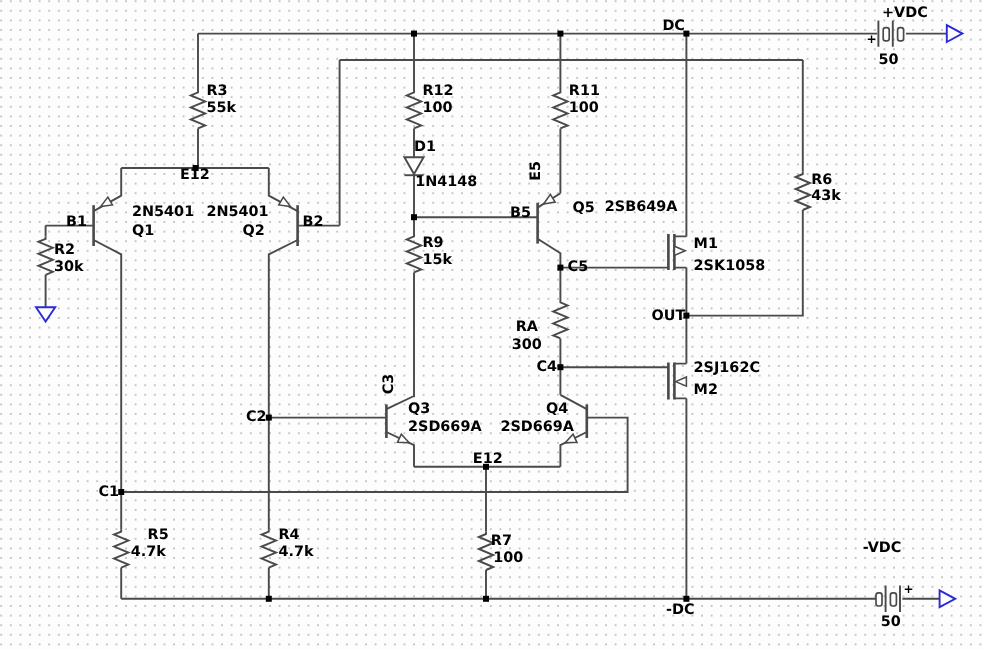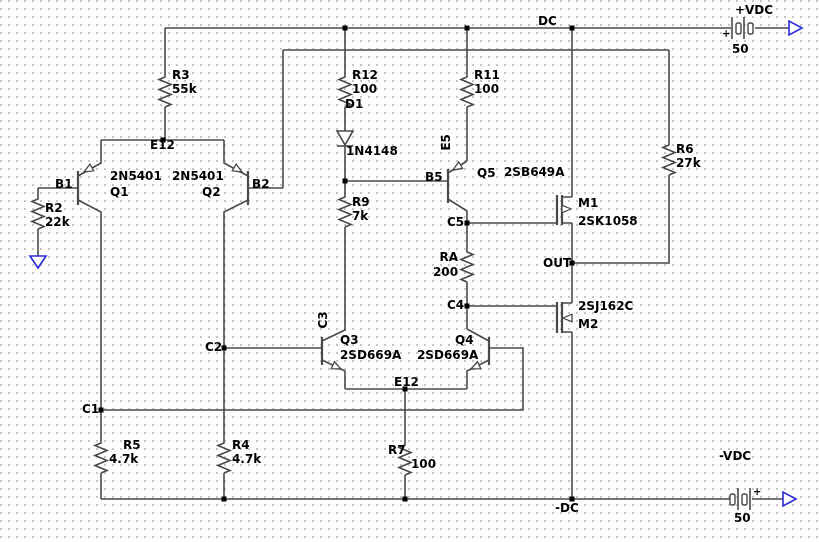--- a/index.html
+++ b/index.html
@@ -17,21 +17,21 @@
   .wire{stroke:#4a4a4a;stroke-width:1.6;fill:none;}
   .bar{stroke:#4a4a4a;stroke-width:2.2;fill:none;}
   .dot{fill:#000;stroke:none;}
   .lbl{
     position:absolute;
     font-weight:700;font-size:12px;line-height:1.05;
     color:#000;white-space:nowrap;letter-spacing:0px;
   }
   .sm{font-size:10px;}
   .rot{transform:rotate(-90deg);transform-origin:left bottom;}
-  .r{text-align:right;}
+  .r{text-align:center;margin-top:15px;}
 </style>
 </head>
 <body>
 
 <div class="canvas">
 
   <svg class="schem" width="819" height="542" viewBox="0 0 819 542">
     <defs>
       <path id="res" d="M0 0 L0 2 L-6 4.5 L6 9.5 L-6 14.5 L6 19.5 L-6 24.5 L6 29.5 L0 32"></path>
       <polygon id="arr" points="0,0 -9,3.8 -9,-3.8"></polygon>
@@ -185,35 +185,35 @@
     </g>
   </svg>
 
   <span class="lbl" style="left:172px;top:69px">R3</span>
   <span class="lbl" style="left:172px;top:83px">55k</span>
   <span class="lbl" style="left:352px;top:69px">R12</span>
   <span class="lbl" style="left:352px;top:83px">100</span>
   <span class="lbl" style="left:474px;top:69px">R11</span>
   <span class="lbl" style="left:474px;top:83px">100</span>
   <span class="lbl" style="left:45px;top:202px">R2</span>
-  <span class="lbl" style="left:45px;top:216px">22k</span>
+  <span class="lbl" style="left:45px;top:216px">30k</span>
   <span class="lbl" style="left:352px;top:196px">R9</span>
-  <span class="lbl" style="left:352px;top:210px">7k</span>
+  <span class="lbl" style="left:352px;top:210px">15k</span>
   <span class="lbl" style="left:676px;top:143px">R6</span>
-  <span class="lbl" style="left:676px;top:157px">27k</span>
+  <span class="lbl" style="left:676px;top:157px">43k</span>
   <span class="lbl r" style="left:420px;top:251px;width:38px">RA</span>
-  <span class="lbl r" style="left:420px;top:266px;width:38px">200</span>
+  <span class="lbl r" style="left:420px;top:266px;width:38px">300</span>
   <span class="lbl" style="left:123px;top:439px">R5</span>
   <span class="lbl" style="left:109px;top:453px">4.7k</span>
   <span class="lbl" style="left:232px;top:439px">R4</span>
   <span class="lbl" style="left:232px;top:453px">4.7k</span>
-  <span class="lbl" style="left:388px;top:444px">R7</span>
+  <span class="lbl" style="left:409px;top:444px">R7</span>
   <span class="lbl" style="left:411px;top:458px">100</span>
 
-  <span class="lbl" style="left:345px;top:98px">D1</span>
+  <span class="lbl" style="left:345px;top:116px">D1</span>
   <span class="lbl" style="left:346px;top:145px">1N4148</span>
 
   <span class="lbl" style="left:110px;top:170px">2N5401</span>
   <span class="lbl" style="left:110px;top:186px">Q1</span>
   <span class="lbl" style="left:172px;top:170px">2N5401</span>
   <span class="lbl" style="left:202px;top:186px">Q2</span>
   <span class="lbl" style="left:340px;top:334px">Q3</span>
   <span class="lbl" style="left:340px;top:349px">2SD669A</span>
   <span class="lbl" style="left:455px;top:334px">Q4</span>
   <span class="lbl" style="left:417px;top:349px">2SD669A</span>
@@ -226,23 +226,23 @@
 
   <span class="lbl" style="left:55px;top:178px">B1</span>
   <span class="lbl" style="left:252px;top:178px">B2</span>
   <span class="lbl" style="left:425px;top:171px">B5</span>
   <span class="lbl" style="left:150px;top:139px">E12</span>
   <span class="lbl" style="left:394px;top:376px">E12</span>
   <span class="lbl" style="left:82px;top:403px">C1</span>
   <span class="lbl" style="left:205px;top:341px">C2</span>
   <span class="lbl rot" style="left:330px;top:316px">C3</span>
   <span class="lbl" style="left:447px;top:299px">C4</span>
-  <span class="lbl" style="left:447px;top:216px">C5</span>
+  <span class="lbl" style="left:473px;top:216px">C5</span>
   <span class="lbl rot" style="left:453px;top:138px">E5</span>
-  <span class="lbl" style="left:538px;top:15px">DC</span>
+  <span class="lbl" style="left:552px;top:15px">DC</span>
   <span class="lbl" style="left:543px;top:257px">OUT</span>
   <span class="lbl" style="left:555px;top:502px">-DC</span>
 
   <span class="lbl" style="left:735px;top:4px">+VDC</span>
   <span class="lbl sm" style="left:722px;top:29px">+</span>
   <span class="lbl" style="left:732px;top:43px">50</span>
   <span class="lbl" style="left:719px;top:450px">-VDC</span>
   <span class="lbl sm" style="left:753px;top:487px">+</span>
   <span class="lbl" style="left:734px;top:512px">50</span>
 

